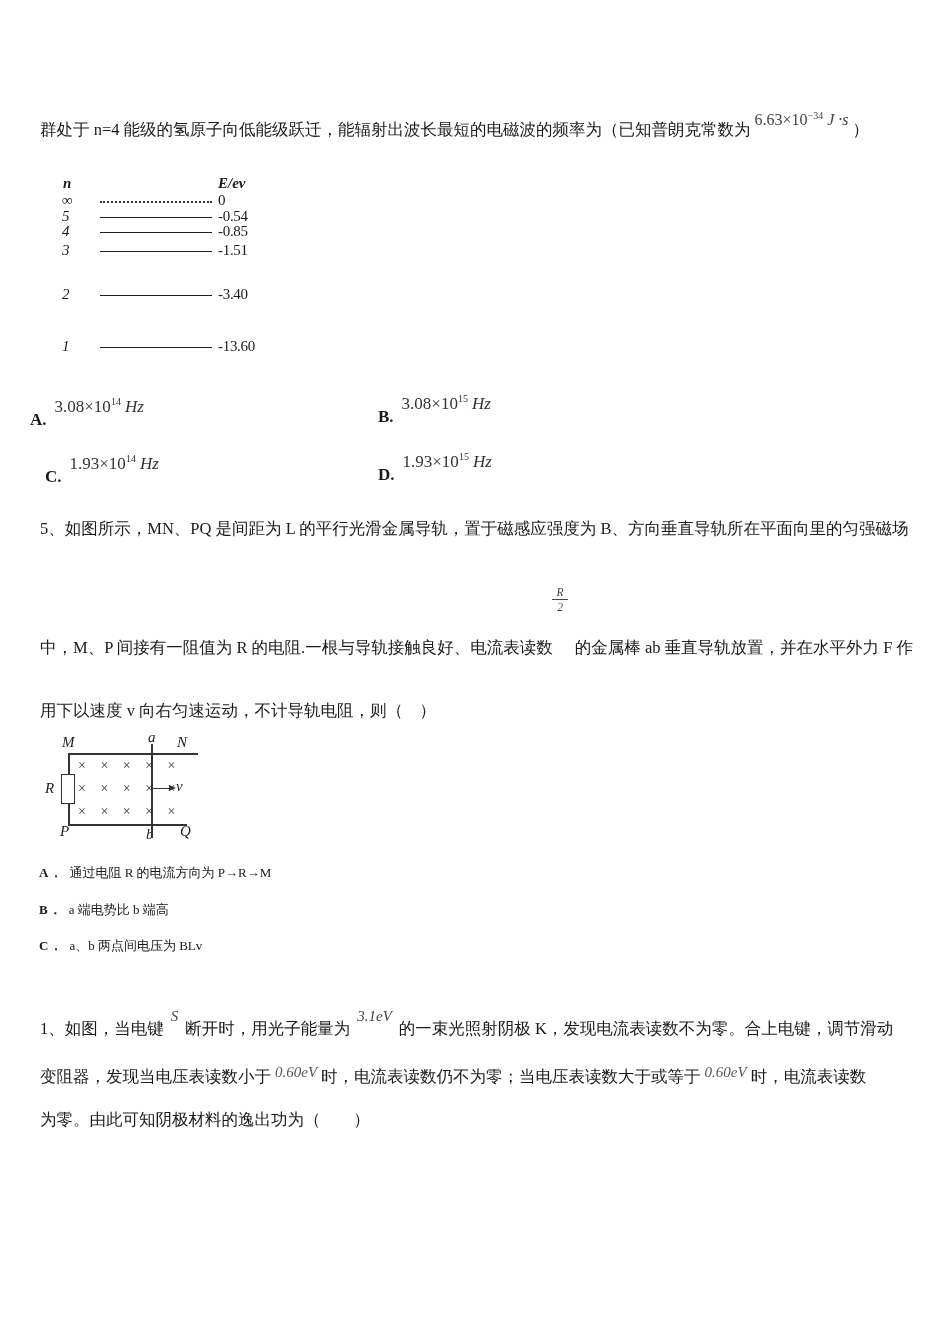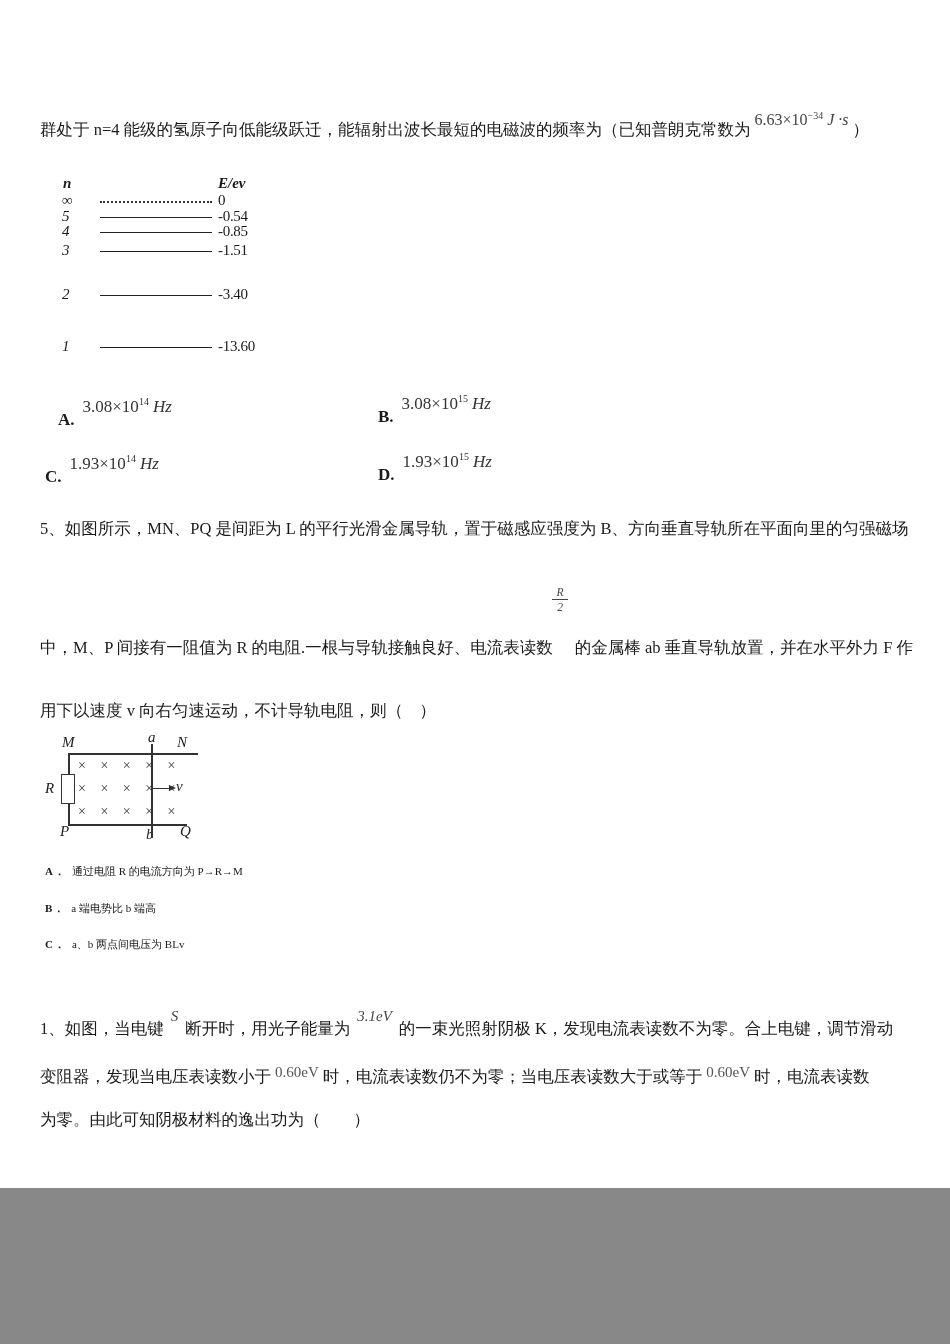--- a/index.html
+++ b/index.html
@@ -1,26 +1,26 @@
 <!DOCTYPE html>
 <html><head>
 <meta charset="utf-8">
 <style>
   html,body{margin:0;padding:0;background:#888;}
   .page{
-    position:relative;width:950px;height:1188px;margin:0 auto;
+    position:relative;width:950px;height:1344px;margin:0 auto;
     background:#ffffff;color:#1a1a1a;overflow:hidden;
     font-family:"Liberation Serif","DejaVu Serif",serif;
   }
   .line{position:absolute;left:40px;width:890px;font-size:16.5px;line-height:27px;white-space:nowrap;}
   .fml{font-family:"Liberation Serif","DejaVu Serif",serif;color:#333;}
   .fml sup{font-size:10px;}
   .raise10{display:inline-block;transform:translateY(-10px);color:#444;font-size:16px;margin:0 4px;}
   .raise12{display:inline-block;transform:translateY(-13px);color:#444;font-size:15px;font-style:italic;margin:0 7px;}
-  .raise4{display:inline-block;transform:translateY(-5px);color:#555;font-size:15px;margin:0 4px;}
+  .raise4{display:inline-block;transform:translateY(-5px);color:#555;font-size:15px;font-style:italic;margin:0 4px;}
   
   .elevel{position:absolute;left:55px;width:250px;height:18px;}
   .eln{position:absolute;left:7px;top:0;font-size:15px;font-style:italic;}
   .ell{position:absolute;left:45px;top:9px;width:112px;border-top:1.6px solid #222;}
   .ell.dotted{border-top:2px dotted #333;}
   .ele{position:absolute;left:163px;top:0;font-size:15px;letter-spacing:-0.3px;}
   .ehead{position:absolute;font-size:15px;font-style:italic;font-weight:bold;}
   
   .opt4{position:absolute;font-size:17px;white-space:nowrap;}
   .opt4 .olabel{position:relative;top:13px;font-weight:bold;margin-right:8px;}
@@ -30,21 +30,21 @@
   .frac .num{display:block;border-bottom:1px solid #3d4455;padding-bottom:1px;}
   .frac .den{display:block;padding-top:1px;}
   
   .circuit{position:absolute;left:40px;top:728px;width:230px;height:125px;}
   .cl{position:absolute;background:#333;}
   .clabel{position:absolute;font-size:15px;font-style:italic;color:#222;}
   .xrow{position:absolute;font-size:14px;color:#333;word-spacing:9px;letter-spacing:1px;white-space:nowrap;}
   .v-arrow{position:absolute;left:153px;top:788px;width:17px;border-top:1.6px solid #333;}
   .v-arrow::after{content:"";position:absolute;right:-6px;top:-4.5px;border-left:7px solid #333;border-top:3.5px solid transparent;border-bottom:3.5px solid transparent;}
   
-  .opt5{position:absolute;left:45px;font-size:11px;white-space:nowrap;}
+  .opt5{position:absolute;left:39px;font-size:13px;white-space:nowrap;}
   .opt5 b{margin-right:6px;letter-spacing:1px;}
 </style>
 </head>
 <body>
 
 <div class="page">
 
   <div class="line" style="top:112px">
     <span>群处于 n=4 能级的氢原子向低能级跃迁，能辐射出波长最短的电磁波的频率为（已知普朗克常数为</span><span class="raise10 fml"><span>6.63×10</span><sup>−34</sup> <i>J ·s</i></span><span>）</span>
   </div>
@@ -78,21 +78,21 @@
       <span class="ell"></span>
       <span class="ele">-3.40</span>
     </div>
     <div class="elevel" style="top:338px">
       <span class="eln">1</span>
       <span class="ell"></span>
       <span class="ele">-13.60</span>
     </div>
   </div>
 
-  <div class="opt4" style="left:58px;top:396px">
+  <div class="opt4" style="left:30px;top:396px">
     <span class="olabel">A.</span><span class="fml"><span>3.08×10</span><sup>14</sup><i>Hz</i></span>
   </div>
   <div class="opt4" style="left:378px;top:393px">
     <span class="olabel">B.</span><span class="fml"><span>3.08×10</span><sup>15</sup><i>Hz</i></span>
   </div>
   <div class="opt4" style="left:45px;top:453px">
     <span class="olabel">C.</span><span class="fml"><span>1.93×10</span><sup>14</sup><i>Hz</i></span>
   </div>
   <div class="opt4" style="left:378px;top:451px">
     <span class="olabel">D.</span><span class="fml"><span>1.93×10</span><sup>15</sup><i>Hz</i></span>

